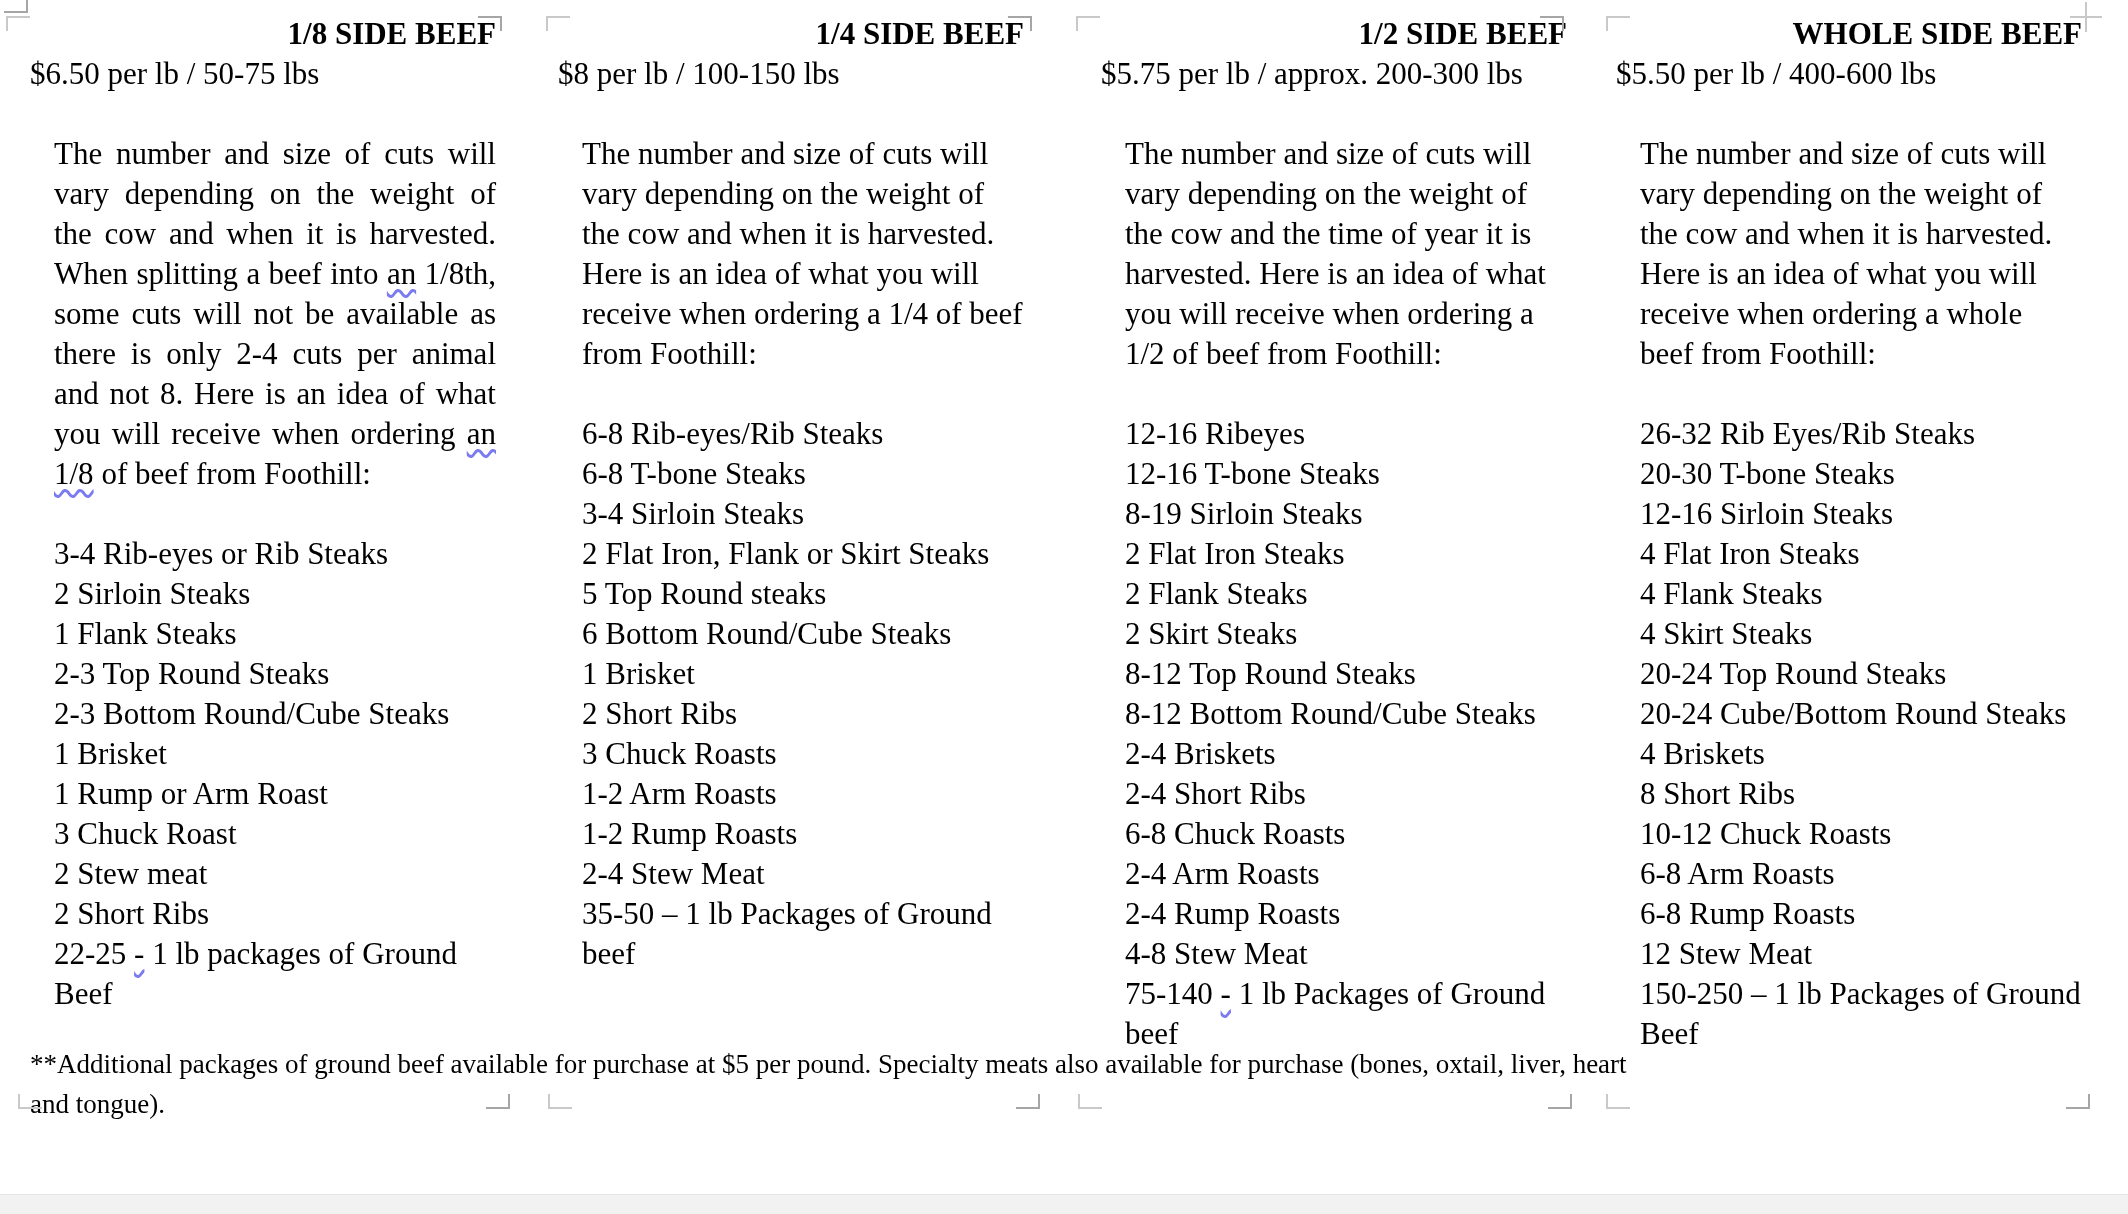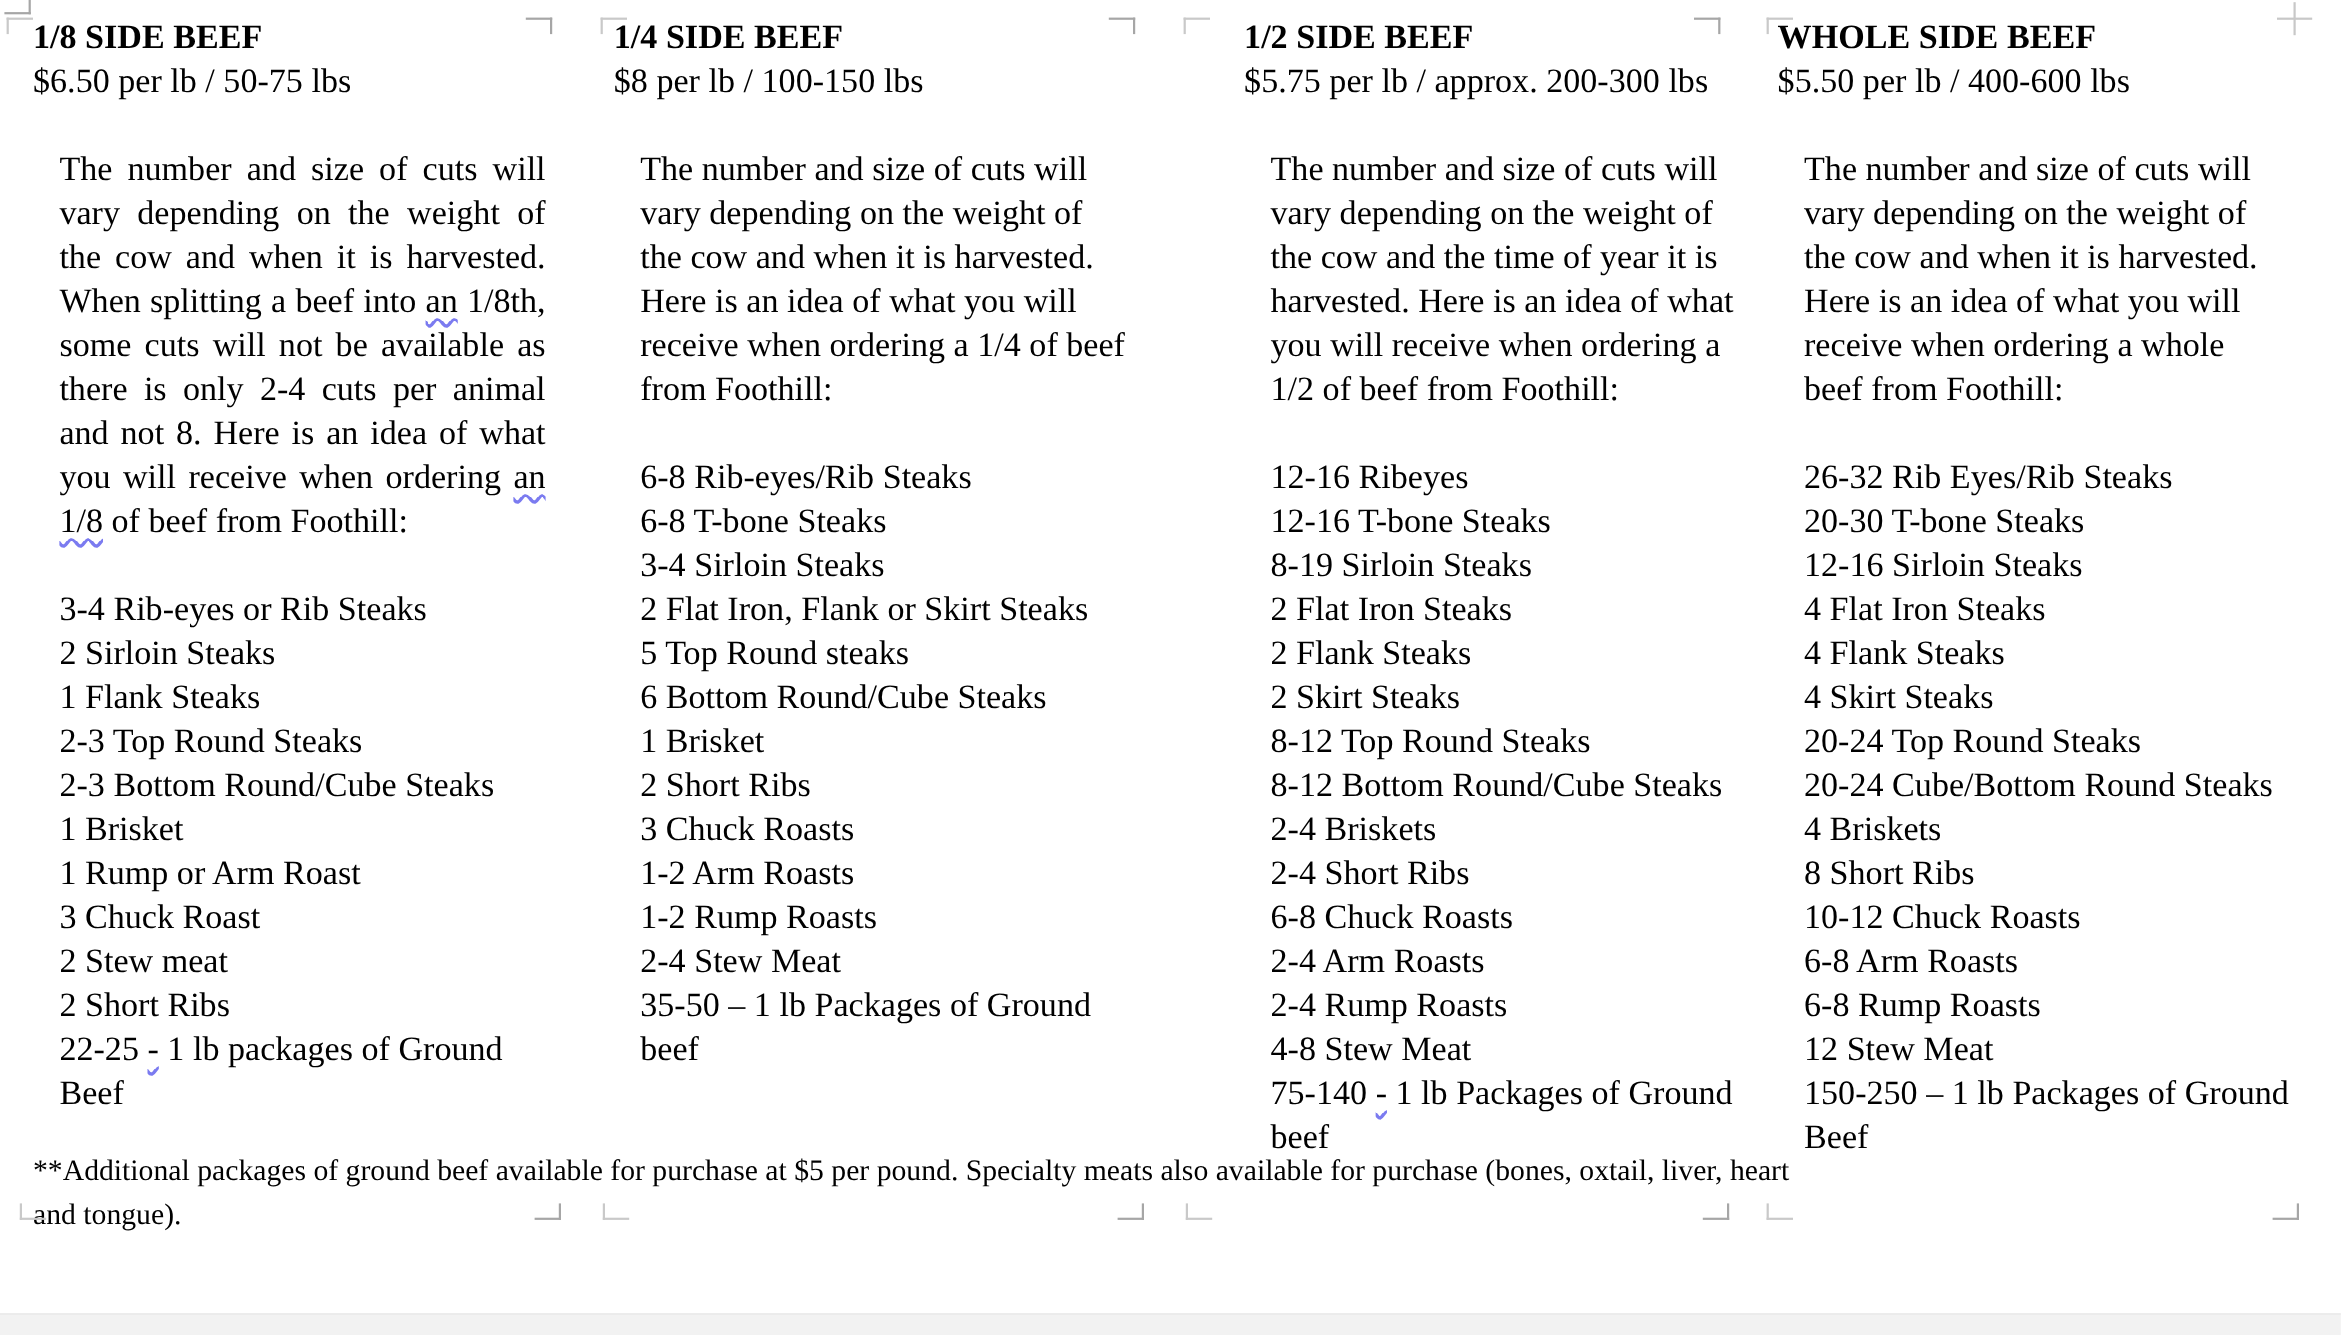--- a/index.html
+++ b/index.html
@@ -14,23 +14,23 @@
   .page{position:absolute;inset:0;}
   .col{
     position:absolute;
     top:14px;
     width:466px;
     font-size:31px;
     line-height:40px;
   }
   .col-1{left:30px;}
   .col-2{left:558px;}
-  .col-3{left:1131px;}
+  .col-3{left:1101px;}
   .col-4{left:1616px;}
-  .col-title{font-weight:bold;white-space:nowrap;}
+  .col-title{font-weight:bold;white-space:nowrap;text-align:right;}
   .col-price{white-space:nowrap;}
   .block{margin-top:40px;margin-left:24px;} 
   .tline{white-space:nowrap;}
   .justify .tline.jline{text-align:justify;text-align-last:justify;white-space:normal;}
   .squiggle{
     text-decoration-line:underline;
     text-decoration-style:wavy;
     text-decoration-color:var(--squiggle,#7b7bf0);
     text-decoration-thickness:2.5px;
     text-underline-offset:5px;

